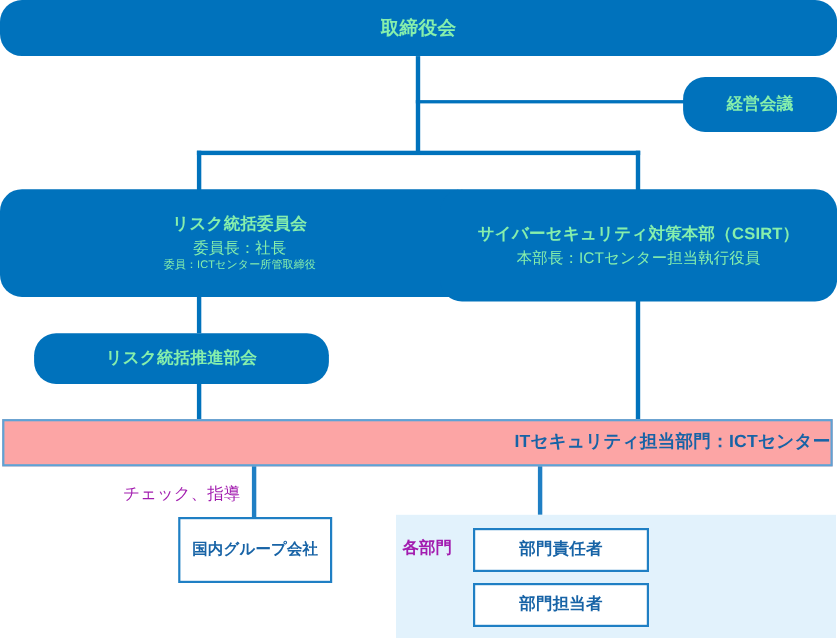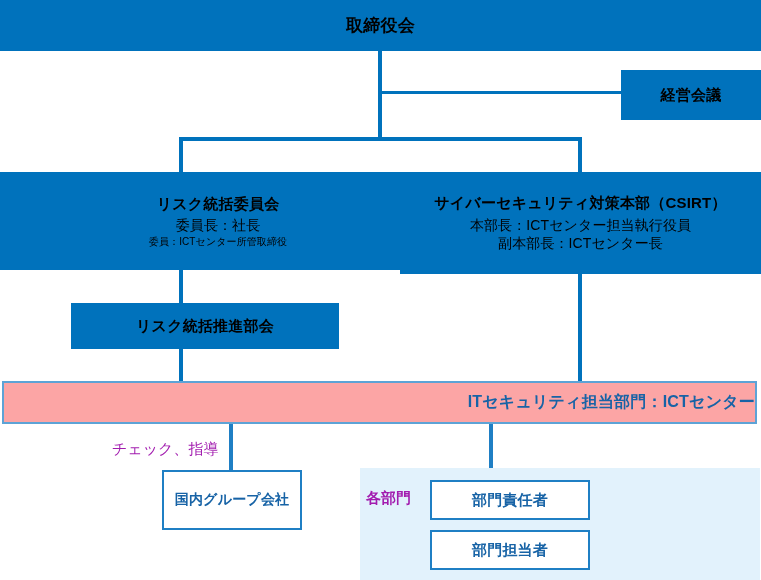--- a/index.html
+++ b/index.html
@@ -25,21 +25,22 @@
     position: absolute;
     box-sizing: border-box;
     display: flex;
     flex-direction: column;
     align-items: center;
     justify-content: center;
     text-align: center;
   }
   .node.filled {
     background: #0072BC;
-    color: #000000;
+    color: #86efac;
+    border-radius: 20px;
   }
   .node.outlined {
     background: #fca5a5;
     border: 2px solid #5DA3D6;
     color: #1763A6;
     align-items: flex-end;
   }
   .node.outlined-dark {
     background: #ffffff;
     border: 2px solid #1F7FC4;
@@ -108,28 +109,27 @@
 
   <div class="node filled" style="left:0px; top:172px; width:436px; height:98px; padding:6px 8px;">
     <span class="ttl" style="font-size:15px; margin-bottom:3px;">リスク統括委員会</span>
     <span class="sub" style="font-size:14px;">委員長：社長</span>
     <span class="sub" style="font-size:10px;">委員：ICTセンター所管取締役</span>
   </div>
 
   <div class="node filled" style="left:400px; top:172px; width:361px; height:102px; padding:6px 6px;">
     <span class="ttl" style="font-size:15px; margin-bottom:3px;">サイバーセキュリティ対策本部（CSIRT）</span>
     <span class="sub" style="font-size:14px;">本部長：ICTセンター担当執行役員</span>
-    <span class="sub" style="font-size:14px;">副本部長：ICTセンター長</span>
   </div>
 
   <div class="conn" style="left:179px; top:270px; width:4px; height:33px;"></div>
 
   <div class="conn" style="left:578px; top:270px; width:4px; height:113px;"></div>
 
-  <div class="node filled" style="left:31px; top:303px; width:268px; height:46px;margin-left:40px;">
+  <div class="node filled" style="left:31px; top:303px; width:268px; height:46px;">
     <span class="ttl" style="font-size:15px;">リスク統括推進部会</span>
   </div>
 
   <div class="conn" style="left:179px; top:349px; width:4px; height:34px;"></div>
 
   <div class="node outlined" style="left:2px; top:381px; width:755px; height:43px;">
     <span class="ttl" style="font-size:16px;">ITセキュリティ担当部門：ICTセンター</span>
   </div>
 
   <div class="conn light" style="left:229px; top:424px; width:4px; height:46px;"></div>

